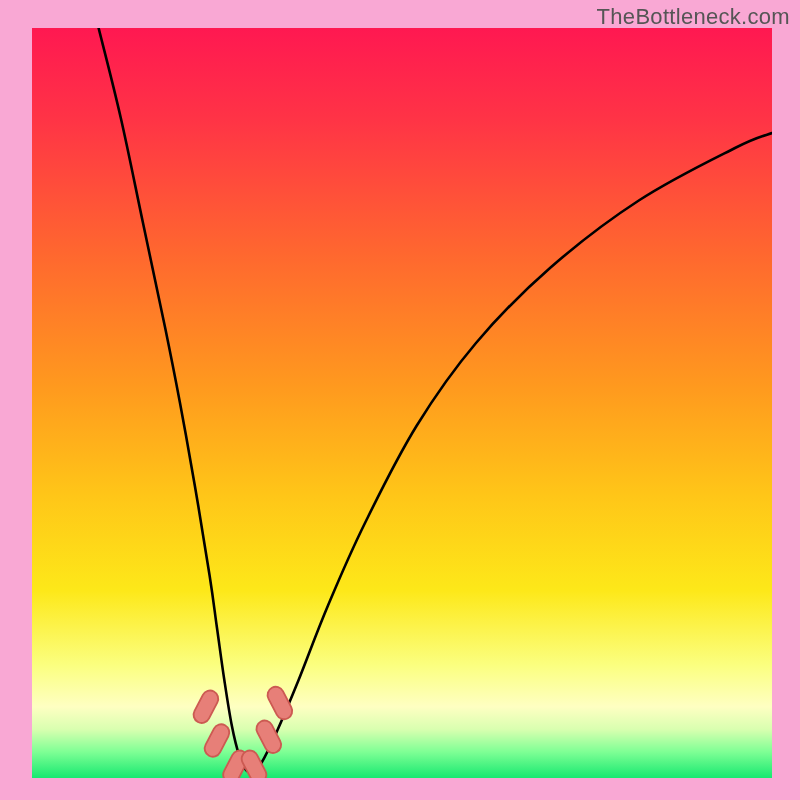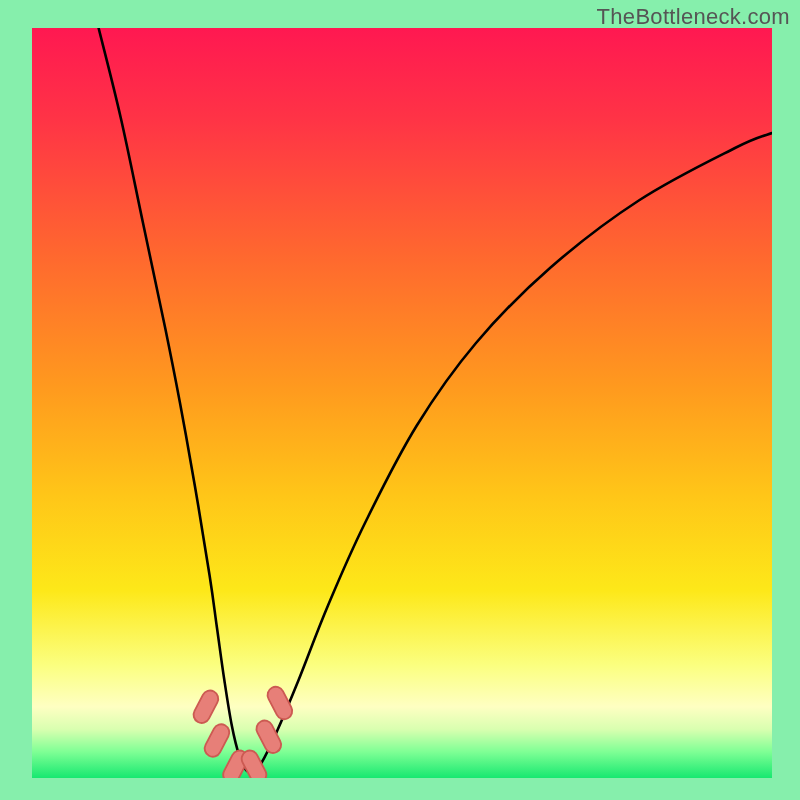--- a/index.html
+++ b/index.html
@@ -10,21 +10,21 @@
     background: #000000;
     overflow: hidden;
     font-family: Arial, Helvetica, sans-serif;
   }
   .frame {
     position: absolute;
     top: 0;
     left: 0;
     width: 800px;
     height: 800px;
-    background: #86efac;
+    background: #f9a8d4;
     box-sizing: border-box;
   }
   .plot-area {
     position: absolute;
     box-sizing: border-box;
   }
   .gradient-bg {
     position: absolute;
     left: 0;
     top: 0;

